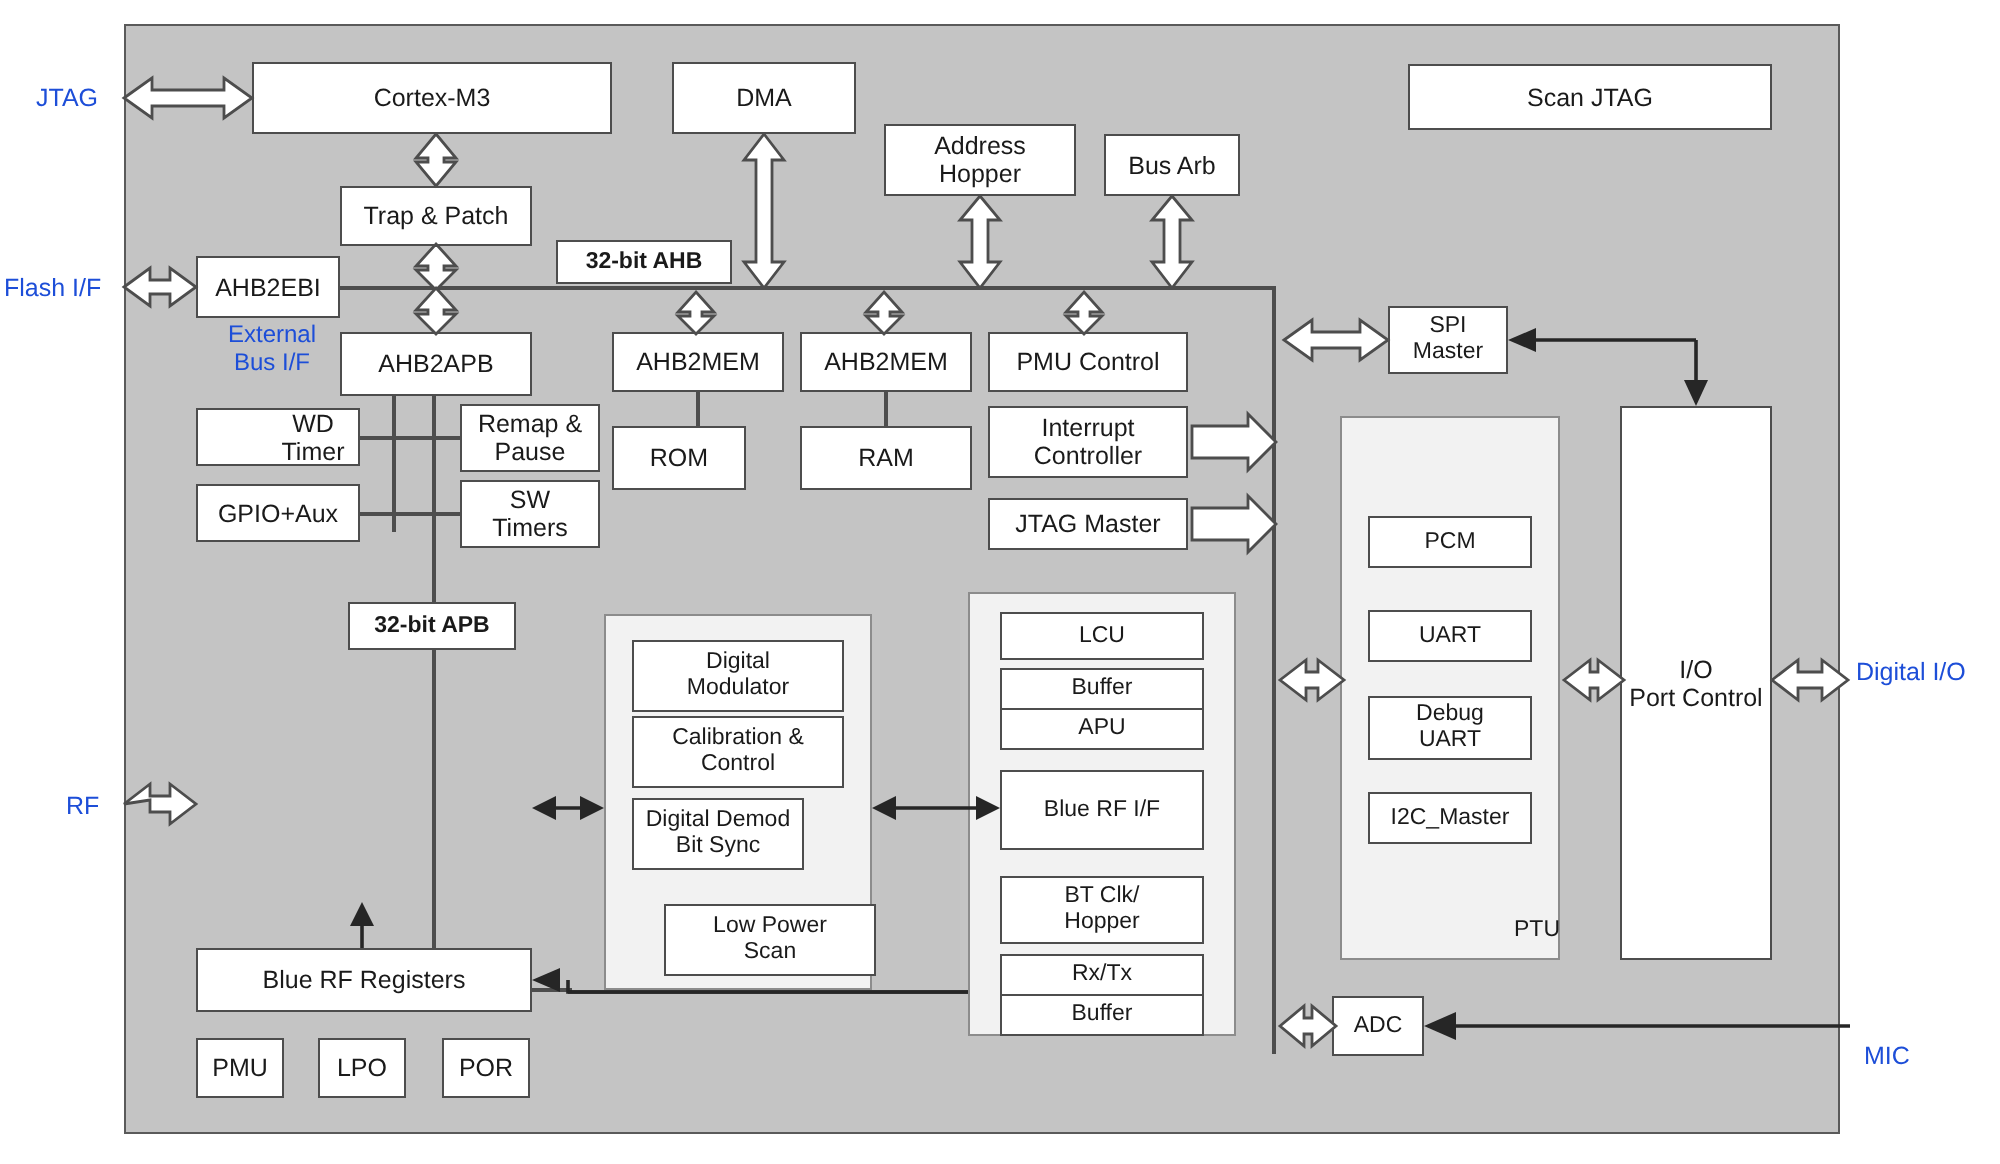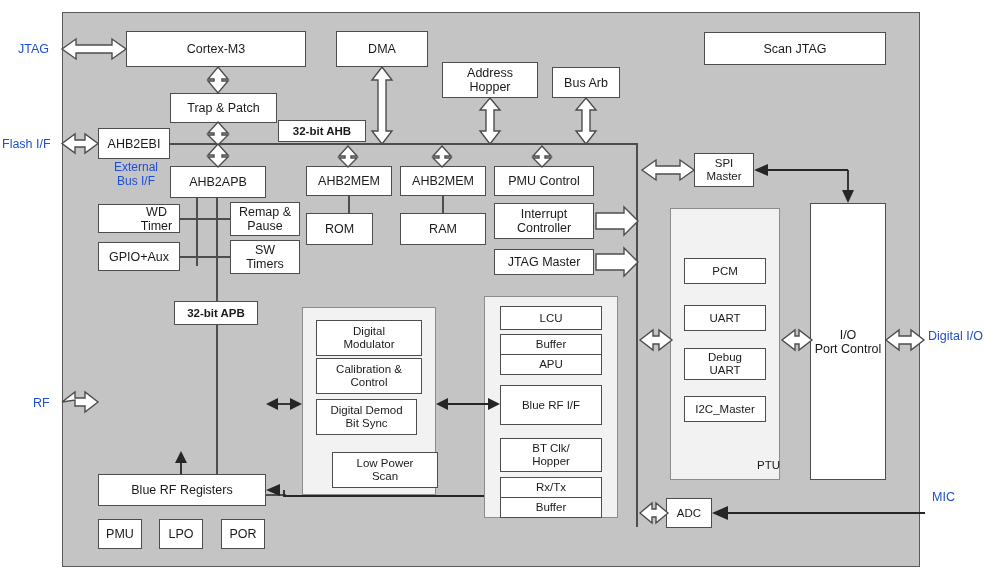--- a/index.html
+++ b/index.html
@@ -80,21 +80,21 @@
 
   <div class="blk" style="left:442px;top:62px;width:96px;height:36px;flex-direction:column;">
     <span>Address</span>
     <span>Hopper</span>
   </div>
 
   <div class="blk" style="left:552px;top:67px;width:68px;height:31px;">
     <span>Bus Arb</span>
   </div>
 
-  <div class="blk" style="left:170px;top:93px;width:107px;height:30px;text-align:right;">
+  <div class="blk" style="left:170px;top:93px;width:96px;height:30px;text-align:right;">
     <span>Trap &amp; Patch</span>
   </div>
 
   <div class="blk sm" style="left:278px;top:120px;width:88px;height:22px;font-weight:bold;">
     <span>32-bit AHB</span>
   </div>
 
   <div class="blk" style="left:98px;top:128px;width:72px;height:31px;">
     <span>AHB2EBI</span>
   </div>
@@ -182,21 +182,21 @@
   <div class="blk sm" style="left:316px;top:320px;width:106px;height:36px;flex-direction:column;">
     <span>Digital</span>
     <span>Modulator</span>
   </div>
 
   <div class="blk sm" style="left:316px;top:358px;width:106px;height:36px;flex-direction:column;">
     <span>Calibration &amp;</span>
     <span>Control</span>
   </div>
 
-  <div class="blk sm" style="left:316px;top:399px;width:101px;height:36px;flex-direction:column;text-align:center;">
+  <div class="blk sm" style="left:316px;top:399px;width:86px;height:36px;flex-direction:column;text-align:center;">
     <span>Digital Demod</span>
     <span>Bit Sync</span>
   </div>
 
   <div class="blk sm" style="left:316px;top:452px;width:106px;height:36px;flex-direction:column;margin-left:16px;">
     <span>Low Power</span>
     <span>Scan</span>
   </div>
 
   <div class="blk sm" style="left:500px;top:306px;width:102px;height:24px;">
@@ -253,21 +253,21 @@
   </div>
   <div class="extlbl" style="left:2px;top:137px;">
     <span>Flash I/F</span>
   </div>
   <div class="extlbl" style="left:33px;top:396px;">
     <span>RF</span>
   </div>
   <div class="extlbl" style="left:928px;top:329px;">
     <span>Digital I/O</span>
   </div>
-  <div class="extlbl" style="left:932px;top:490px;">
+  <div class="extlbl" style="left:932px;top:521px;">
     <span>MIC</span>
   </div>
 
   <svg class="ov top" viewBox="0 0 1000 582">
 
     <polygon class="hollow" points="62,49 76,39 76,45 112,45 112,39 126,49 112,59 112,53 76,53 76,59"></polygon>
 
     <polygon class="hollow" points="62,143.5 75,134 75,140 85,140 85,134 98,143.5 85,153 85,147 75,147 75,153"></polygon>
 
     <polygon class="hollow" points="62,402 75,392 75,398 85,398 85,392 98,402 85,412 85,406 75,406 75,400"></polygon>

